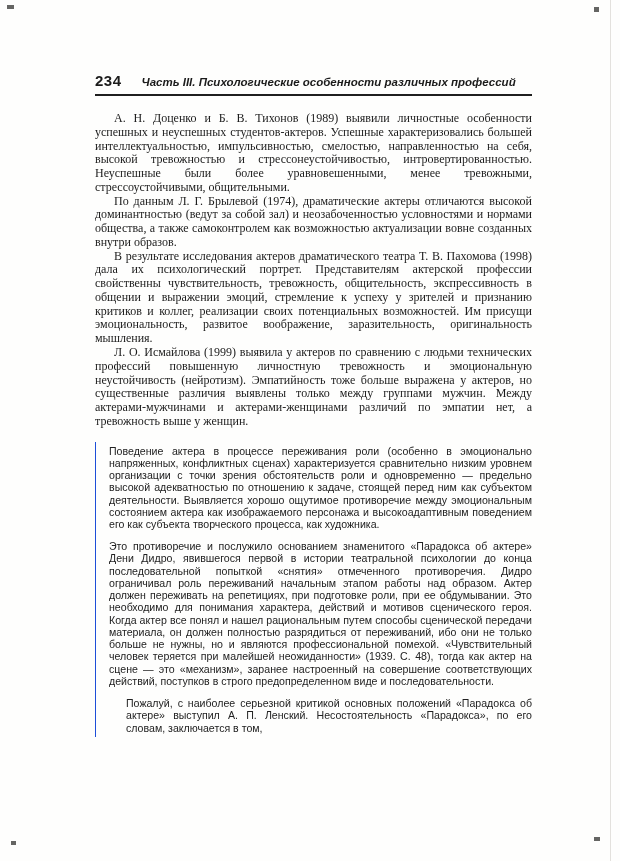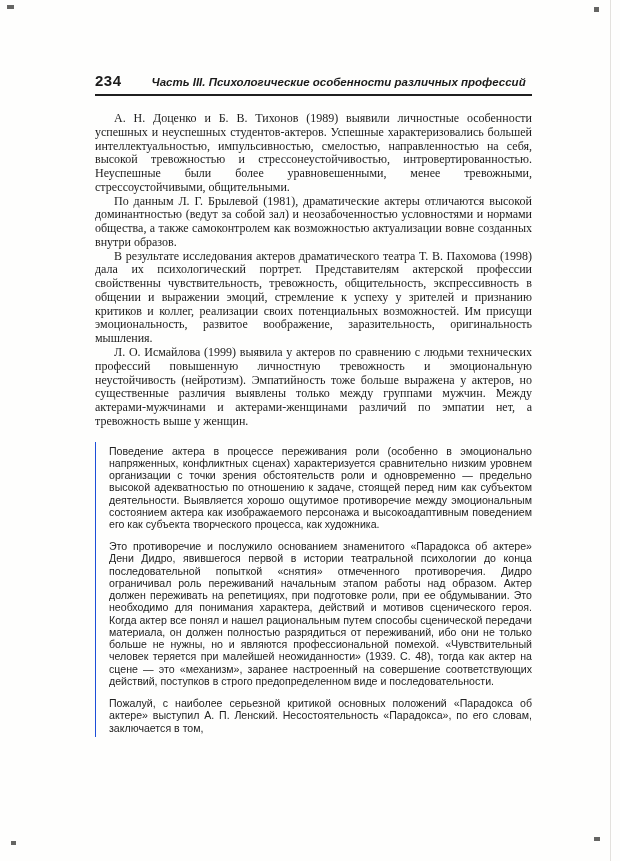--- a/index.html
+++ b/index.html
@@ -32,21 +32,21 @@
   .content {
     position: absolute;
     left: 95px;
     top: 72px;
     width: 437px;
   }
 
   .running-head {
     display: flex;
     align-items: baseline;
-    gap: 30px;
+    gap: 20px;
     border-bottom: 2px solid #1f1f1f;
     padding-bottom: 5px;
     font-family: "Liberation Sans", sans-serif;
     font-weight: bold;
   }
   .page-number { font-size: 15px; letter-spacing: 0.5px; }
   .chapter-title { font-size: 11.5px; font-style: italic; }
 
   .body-text { margin-top: 16px; }
   .body-text p {
@@ -64,21 +64,21 @@
     font-family: "Liberation Sans", sans-serif;
     font-size: 10.6px;
     line-height: 1.155;
     color: #222222;
   }
   .inset p {
     margin: 0 0 10px 0;
     text-align: justify;
     text-indent: 0;
   }
-  .inset p:last-child { margin-bottom: 0; }
+  .inset p:last-child { margin-bottom: 0; margin-left: 17px; }
 </style>
 </head>
 <body>
 
 <div class="page">
 
   <span class="edge-line"></span>
   <span class="scan-mark mark-tl"></span>
   <span class="scan-mark mark-tr"></span>
   <span class="scan-mark mark-bl"></span>
@@ -86,21 +86,21 @@
 
   <div class="content">
 
     <div class="running-head">
       <span class="page-number">234</span>
       <span class="chapter-title">Часть III. Психологические особенности различных профессий</span>
     </div>
 
     <div class="body-text">
       <p>А. Н. Доценко и Б. В. Тихонов (1989) выявили личностные особенности успешных и неуспешных студентов-актеров. Успешные характеризовались большей интеллектуальностью, импульсивностью, смелостью, направленностью на себя, высокой тревожностью и стрессонеустойчивостью, интровертированностью. Неуспешные были более уравновешенными, менее тревожными, стрессоустойчивыми, общительными.</p>
-      <p>По данным Л. Г. Брылевой (1981), драматические актеры отличаются высокой доминантностью (ведут за собой зал) и неозабоченностью условностями и нормами общества, а также самоконтролем как возможностью актуализации вовне созданных внутри образов.</p>
+      <p>По данным Л. Г. Брылевой (1974), драматические актеры отличаются высокой доминантностью (ведут за собой зал) и неозабоченностью условностями и нормами общества, а также самоконтролем как возможностью актуализации вовне созданных внутри образов.</p>
       <p>В результате исследования актеров драматического театра Т. В. Пахомова (1998) дала их психологический портрет. Представителям актерской профессии свойственны чувствительность, тревожность, общительность, экспрессивность в общении и выражении эмоций, стремление к успеху у зрителей и признанию критиков и коллег, реализации своих потенциальных возможностей. Им присущи эмоциональность, развитое воображение, заразительность, оригинальность мышления.</p>
       <p>Л. О. Исмайлова (1999) выявила у актеров по сравнению с людьми технических профессий повышенную личностную тревожность и эмоциональную неустойчивость (нейротизм). Эмпатийность тоже больше выражена у актеров, но существенные различия выявлены только между группами мужчин. Между актерами-мужчинами и актерами-женщинами различий по эмпатии нет, а тревожность выше у женщин.</p>
     </div>
 
     <div class="inset">
       <p>Поведение актера в процессе переживания роли (особенно в эмоционально напряженных, конфликтных сценах) характеризуется сравнительно низким уровнем организации с точки зрения обстоятельств роли и одновременно — предельно высокой адекватностью по отношению к задаче, стоящей перед ним как субъектом деятельности. Выявляется хорошо ощутимое противоречие между эмоциональным состоянием актера как изображаемого персонажа и высокоадаптивным поведением его как субъекта творческого процесса, как художника.</p>
       <p>Это противоречие и послужило основанием знаменитого «Парадокса об актере» Дени Дидро, явившегося первой в истории театральной психологии до конца последовательной попыткой «снятия» отмеченного противоречия. Дидро ограничивал роль переживаний начальным этапом работы над образом. Актер должен переживать на репетициях, при подготовке роли, при ее обдумывании. Это необходимо для понимания характера, действий и мотивов сценического героя. Когда актер все понял и нашел рациональным путем способы сценической передачи материала, он должен полностью разрядиться от переживаний, ибо они не только больше не нужны, но и являются профессиональной помехой. «Чувствительный человек теряется при малейшей неожиданности» (1939. С. 48), тогда как актер на сцене — это «механизм», заранее настроенный на совершение соответствующих действий, поступков в строго предопределенном виде и последовательности.</p>
       <p>Пожалуй, с наиболее серьезной критикой основных положений «Парадокса об актере» выступил А. П. Ленский. Несостоятельность «Парадокса», по его словам, заключается в том,</p>
     </div>
 

